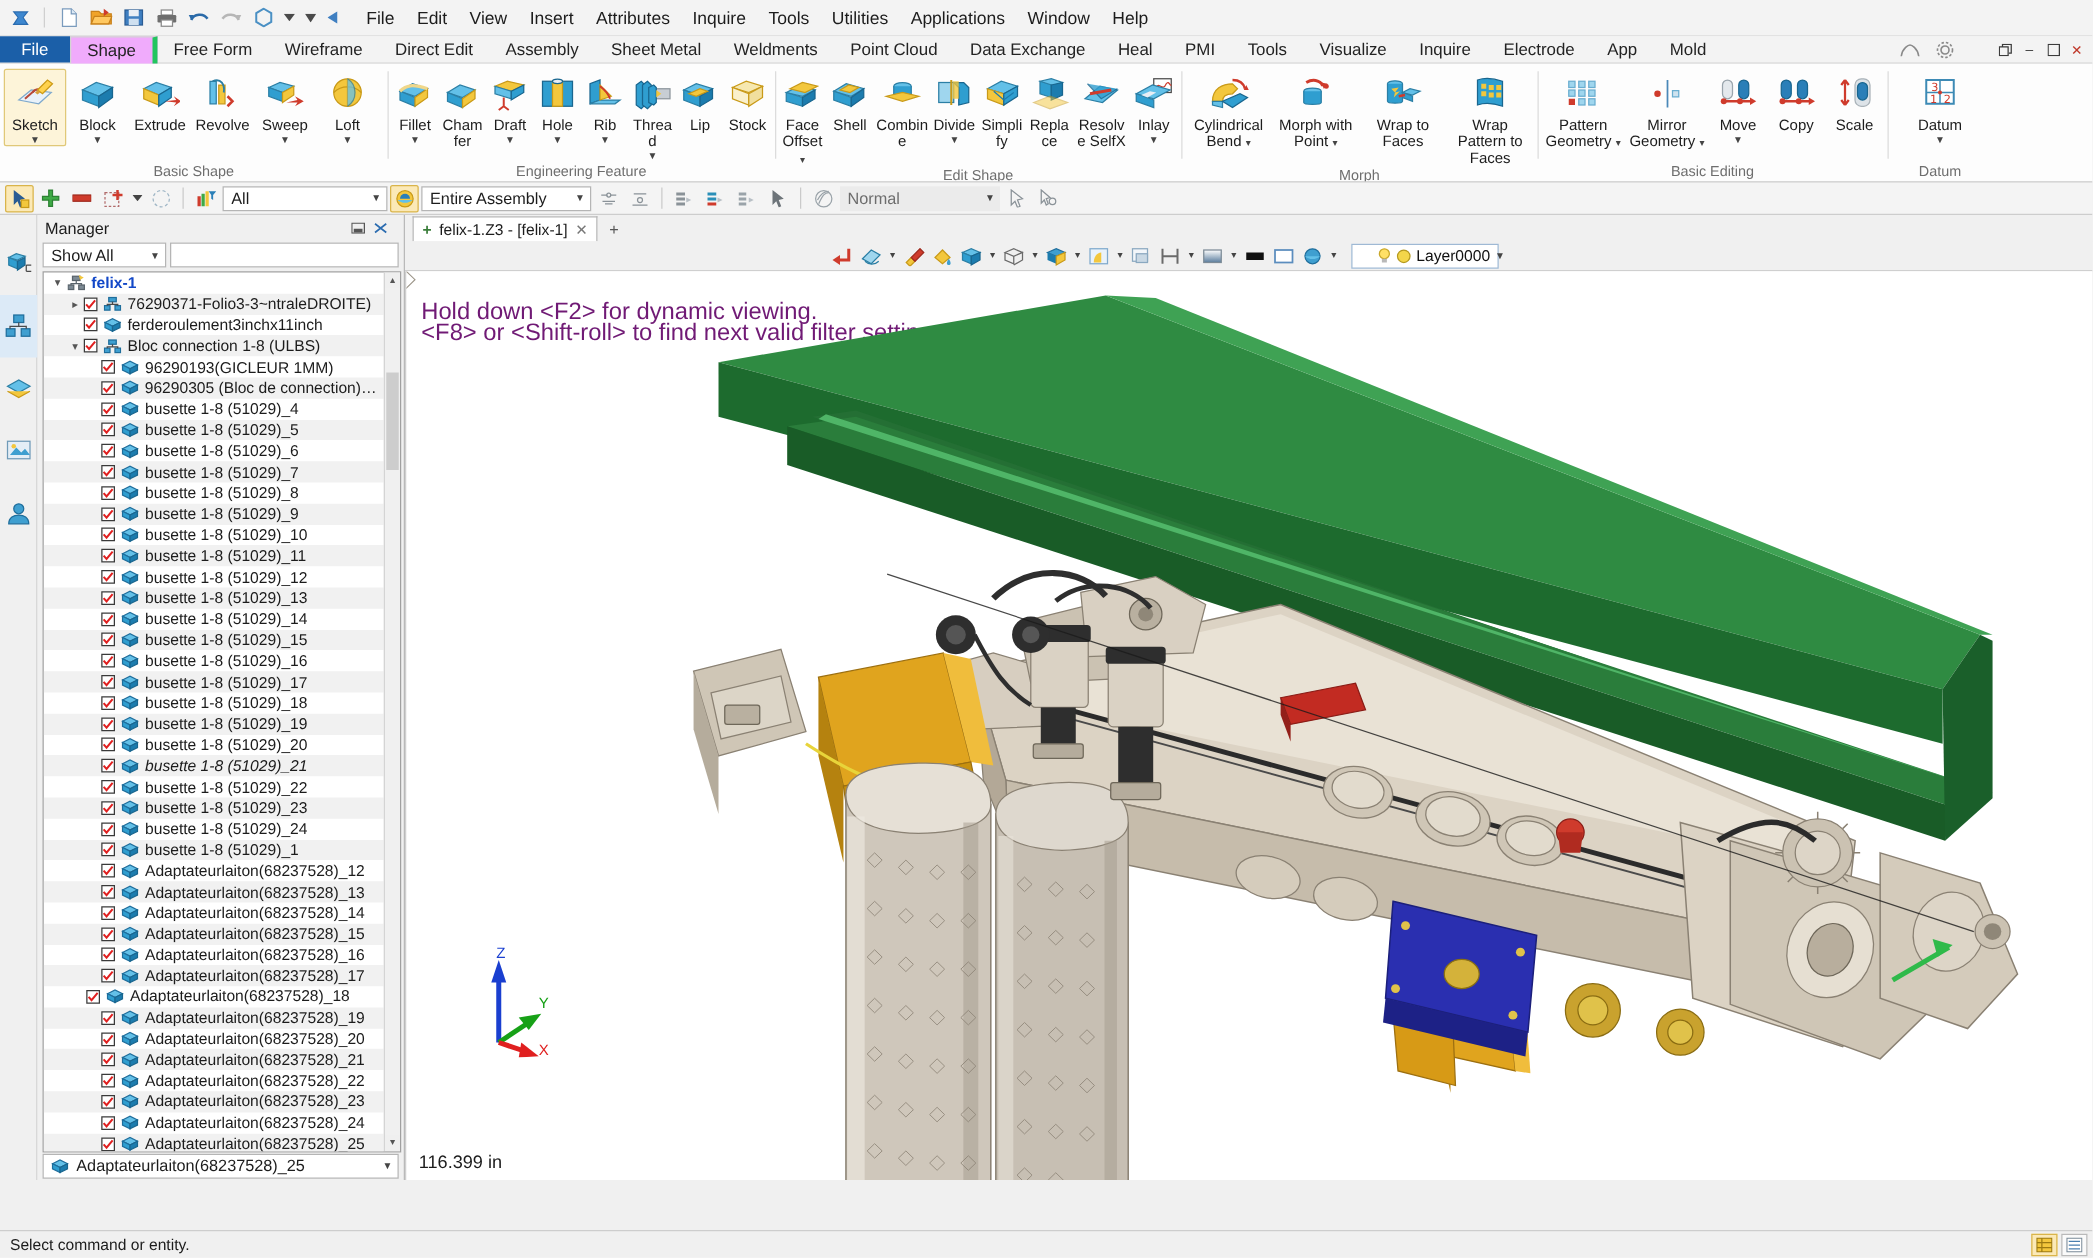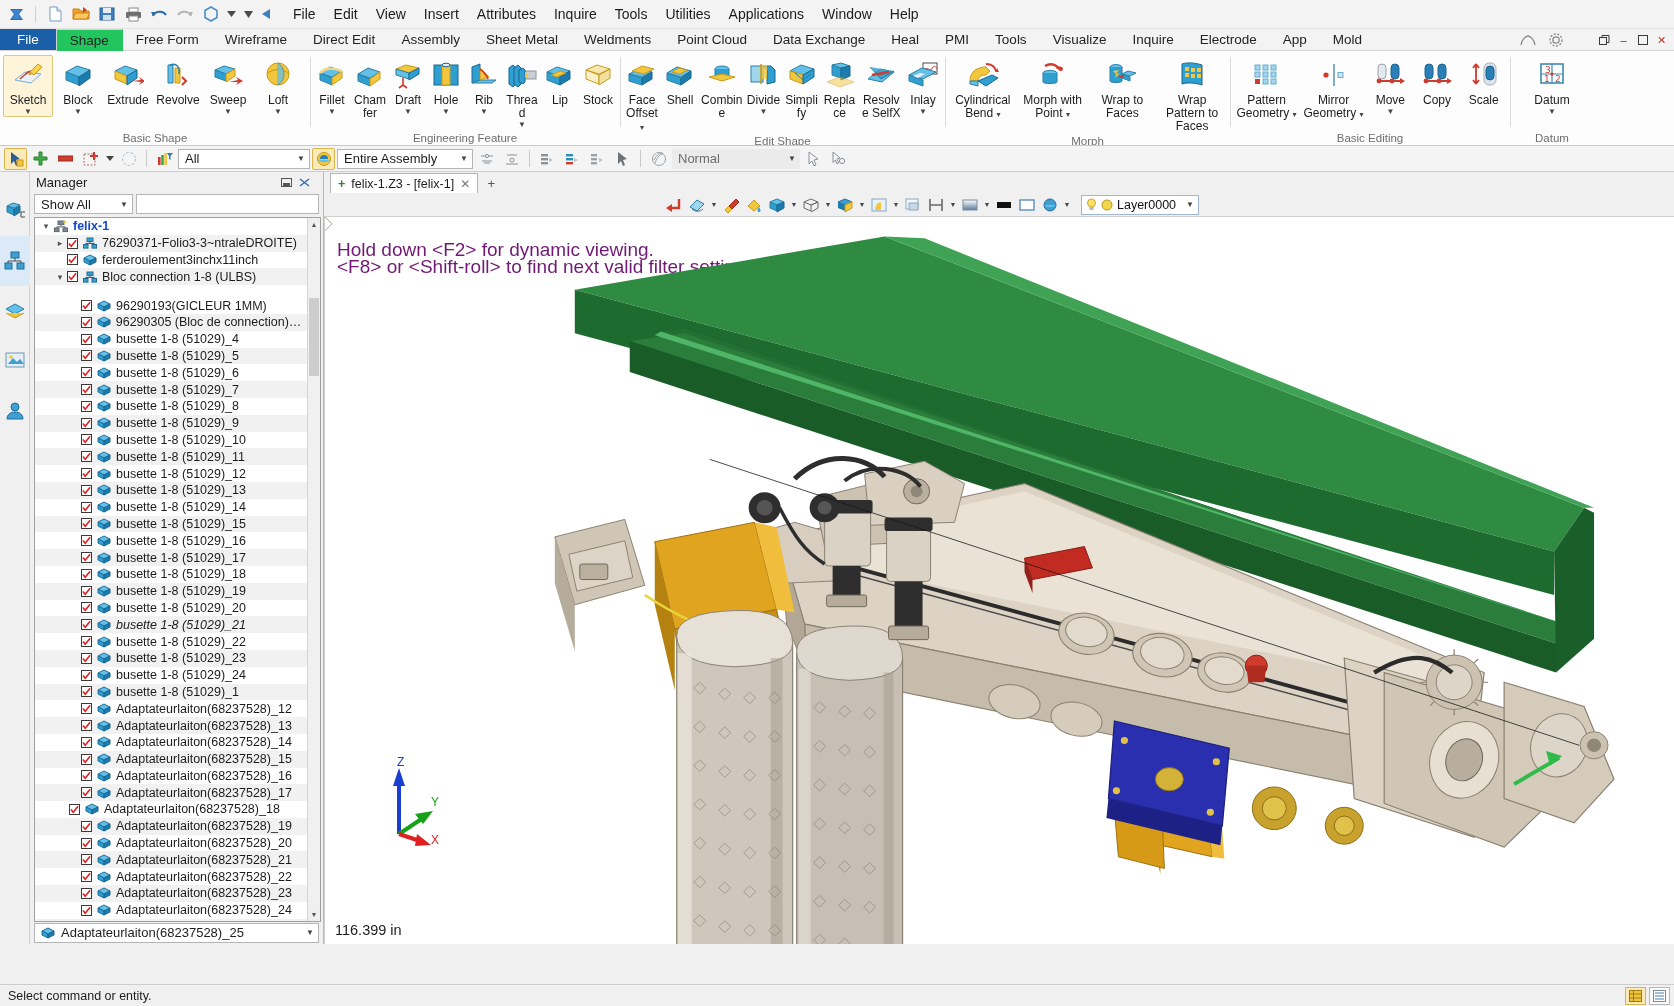--- a/index.html
+++ b/index.html
@@ -42,21 +42,21 @@
   .ribtabs {
     height: 22px; width: 100%; background: #f3f3f3;
     display: flex; align-items: stretch; position: relative;
     border-bottom: 1px solid #d4d4d4;
   }
   .rtab {
     padding: 0 13px; display: flex; align-items: center; font-size: 13.5px;
     color: #232323; white-space: nowrap;
   }
   .rtab.filetab { background: #1b5fa8; color: #fff; font-weight: normal; padding: 0 17px; }
-  .rtab.active { background: #22c55e; border-left: 1px solid #d4d4d4; border-right: 1px solid #22c55e; border-top: 1px solid #d4d4d4; margin-bottom: -1px; text-align: center; }
+  .rtab.active { background: #f0abfc; border-left: 1px solid #d4d4d4; border-right: 4px solid #22c55e; border-top: 1px solid #d4d4d4; margin-bottom: -1px; text-align: center; }
   .winbtns { position: absolute; right: 4px; top: 0; height: 22px; display: flex; align-items: center; gap: 2px; }
   .winbtn { width: 17px; height: 17px; display: flex; align-items: center; justify-content: center; font-size: 11px; color: #3b3b3b; }
   .winbtn.close { color: #c0392b; }
   .ribhelp { position: absolute; right: 110px; top: 0; height: 22px; display: flex; align-items: center; gap: 12px; color: #6a6a6a; font-size: 14px; }
 
   
   .ribbon {
     height: 95px; width: 100%; background: #fdfdfd;
     display: flex; align-items: stretch; position: relative;
     border-bottom: 1px solid #c9c9c9;
@@ -157,21 +157,21 @@
   .vptab .x { color: #777; font-size: 12px; }
   .vpnewtab { width: 26px; height: 20px; display: flex; align-items: center; justify-content: center; color: #555; }
   .vptoolbar {
     height: 24px; display: flex; align-items: center; gap: 1px; background: #f0f0f0;
     padding-left: 8px; border-bottom: 1px solid #cfcfcf;
   }
   .vtb { width: 22px; height: 22px; display: flex; align-items: center; justify-content: center; }
   .vcaret { width: 10px; height: 22px; display: flex; align-items: center; justify-content: center; font-size: 7px; color: #444; }
   .layerbox {
     height: 20px; border: 1px solid #9fb9d4; background: #fff; display: flex; align-items: center;
-    gap: 4px; padding: 0 4px; font-size: 12.5px; margin-left: 8px; width: 118px;
+    gap: 4px; padding: 0 20px; font-size: 12.5px; margin-left: 8px; width: 118px;
   }
   .vpcanvas {
     flex: 1; position: relative; background: #ffffff; overflow: hidden;
     border-left: 1px solid #cfcfcf;
   }
   .hint {
     position: absolute; left: 12px; top: 24px; font-size: 19px; color: #701a75; line-height: 17px;
     white-space: pre-line; pointer-events: none;
   }
   .scalelbl { position: absolute; left: 10px; bottom: 6px; font-size: 14.5px; color: #1c1c1c; }
@@ -1007,21 +1007,21 @@
               <span class="ic">
                 <svg width="14" height="12" viewBox="0 0 14 12">
                   <rect x="4" y="1" width="6" height="3.4" fill="#3f9fd0" stroke="#1f6e9c"></rect>
                   <rect x="0.5" y="7.5" width="4.5" height="3.6" fill="#3f9fd0" stroke="#1f6e9c"></rect>
                   <rect x="9" y="7.5" width="4.5" height="3.6" fill="#3f9fd0" stroke="#1f6e9c"></rect>
                   <path d="M7 4.4v2M2.8 7.5v-1.1h8.4v1.1" stroke="#4a4a4a" fill="none"></path>
                 </svg>
               </span>
               <span class="nm">Bloc connection 1-8 (ULBS)</span>
             </div>
-            <div class="trow" style="padding-left: 32px; margin-top: 12px;">
+            <div class="trow" style="padding-left: 32px;">
               <span class="exp"></span>
               <span class="chk">
                 <svg width="10" height="9" viewBox="0 0 10 9">
                   <path d="M1 4.5l2.6 3L9 1" stroke="#e02020" stroke-width="1.8" fill="none"></path>
                 </svg>
               </span>
               <span class="ic">
                 <svg width="14" height="12" viewBox="0 0 14 12">
                   <path d="M1 4l6-3 6 3-6 3z" fill="#63c0e8" stroke="#1f6e9c"></path>
                   <path d="M1 4v4l6 3V7z" fill="#2f9ed0" stroke="#1f6e9c"></path>

